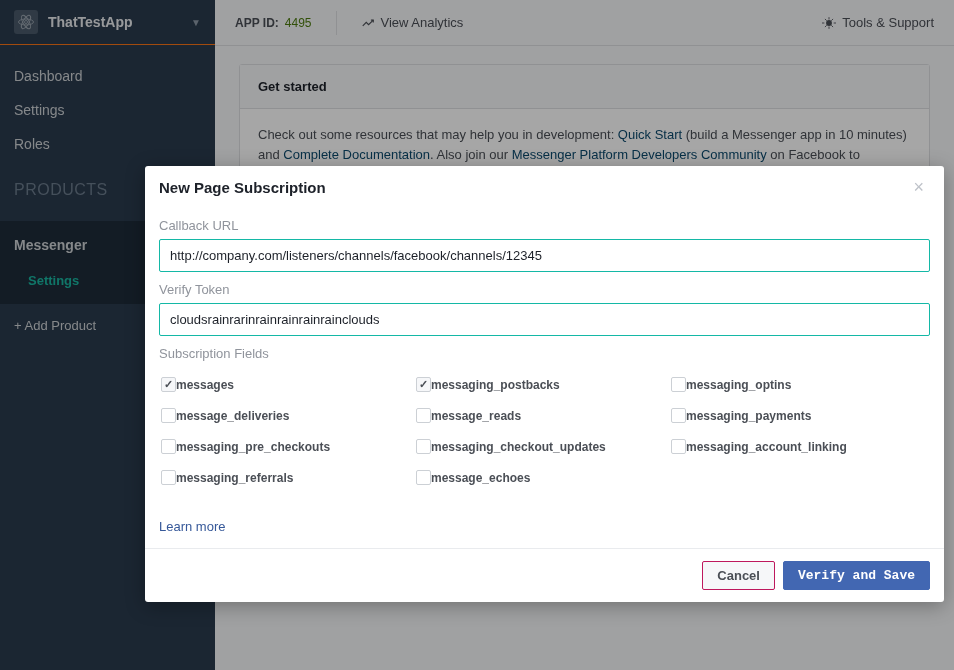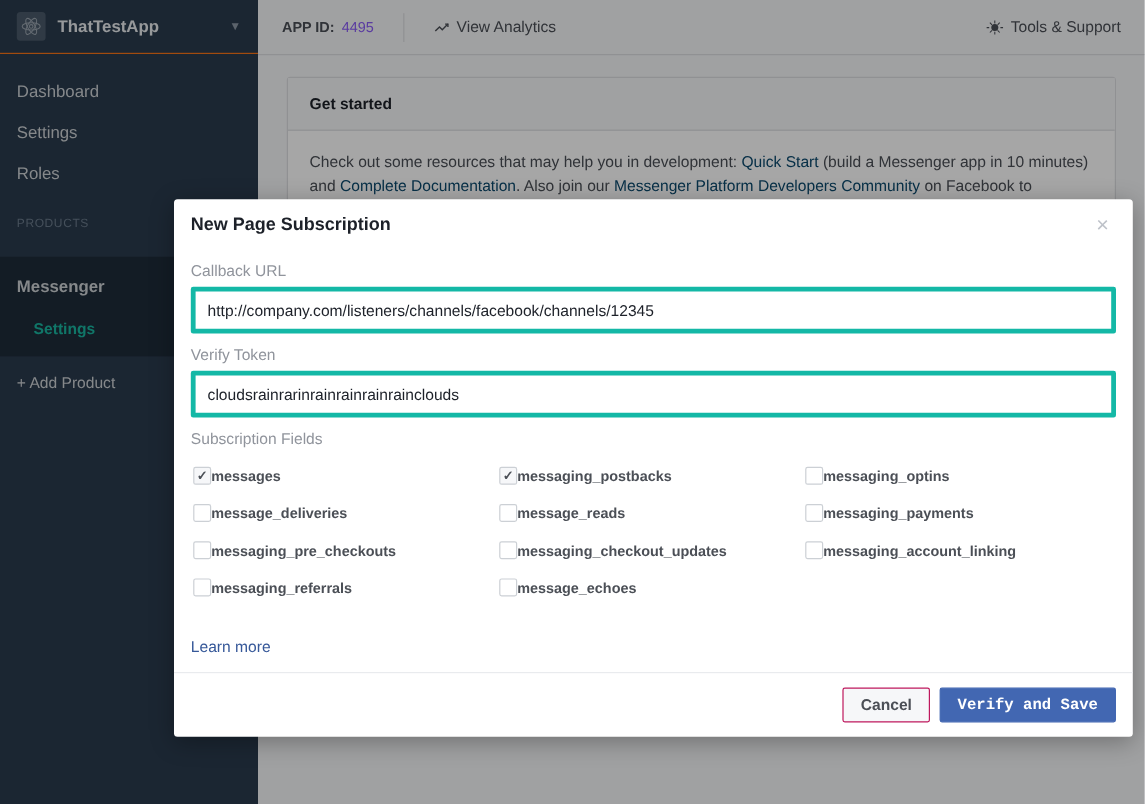--- a/index.html
+++ b/index.html
@@ -6,48 +6,48 @@
     body { font-family: Helvetica, Arial, sans-serif; font-size: 13px; color: #1d2129; background: #f6f7f9; overflow: hidden; }
     .app-wrap { display: flex; width: 954px; height: 670px; position: relative; }
     .sidebar { width: 215px; background: #2a3b4d; color: #fff; flex-shrink: 0; }
     .sidebar-header { display: flex; align-items: center; padding: 10px 14px; border-bottom: 1px solid #f97316; cursor: pointer; }
     .app-icon { width: 24px; height: 24px; background: #4a5a6a; border-radius: 3px; display:flex; align-items:center; justify-content:center; margin-right:10px;}
     .app-icon svg { width:18px; height:18px; }
     .app-name { font-weight: bold; color: #e9ebee; font-size: 14px; flex: 1;}
     .app-caret { color: #8d99a6; font-size: 10px; }
     .nav { padding: 14px 0; }
     .nav-item { padding: 9px 14px; color: #cdd1d5; cursor: pointer; font-size: 14px; }
-    .nav-heading { padding: 20px 14px 8px; color: #6b7b8c; font-size: 10px; letter-spacing: 0.5px; }
+    .nav-heading { padding: 20px 14px 8px; color: #6b7b8c; font-size: 16px; letter-spacing: 0.5px; }
     .nav-sub { background: #1e2c3a; padding: 6px 0; }
     .nav-sub .nav-item { padding: 10px 14px; font-weight: bold; }
     .nav-sub-active { padding: 10px 14px 10px 28px; color: #19b5a0; font-weight: bold; cursor: pointer; }
     .add-product { padding: 14px; color: #cdd1d5; cursor: pointer; font-size: 13px; }
     .main { flex: 1; display: flex; flex-direction: column; }
     .topbar { display: flex; align-items: center; height: 46px; border-bottom: 1px solid #dddfe2; background: #f6f7f9; padding: 0 20px; }
     .appid-label { font-weight: bold; color: #4b4f56; margin-right: 6px; font-size: 12px;}
-    .appid-val { color: #8b5cf6; font-size: 12px;}
+    .appid-val { color: #4d7c0f; font-size: 12px;}
     .topbar-sep { width: 1px; height: 24px; background: #dddfe2; margin: 0 24px; }
     .analytics { display: flex; align-items: center; color: #4b4f56; cursor: pointer; font-size: 13px; }
     .analytics svg { margin-right: 6px; }
     .topbar-spacer { flex: 1; }
     .tools { display: flex; align-items: center; color: #4b4f56; cursor: pointer; font-size: 13px; }
     .tools svg { margin-right: 6px; }
     .content { padding: 18px 24px; }
     .card { border: 1px solid #dddfe2; background: #fff; border-radius: 3px; }
     .card-header { padding: 14px 18px; border-bottom: 1px solid #dddfe2; font-weight: bold; color: #1d2129; background:#f6f7f9;}
     .card-body { padding: 16px 18px; color: #4b4f56; line-height: 1.5; }
     .card-body a { color: #0c4a6e; text-decoration: none; }
     .overlay { position: absolute; inset: 0; background: rgba(0,0,0,0.35); }
     .modal { position: absolute; top: 166px; left: 145px; right: 10px; background: #fff; border-radius: 3px; box-shadow: 0 4px 20px rgba(0,0,0,0.3); display: flex; flex-direction: column; max-height: 490px;}
     .modal-header { padding: 12px 14px; display: flex; align-items: center; }
     .modal-title { font-size: 15px; font-weight: bold; color: #1d2129; flex: 1; }
     .modal-close { color: #bec2c9; font-size: 18px; cursor: pointer; padding: 0 6px; line-height: 1; }
     .modal-body { padding: 0 14px 14px; overflow: auto; }
     .field-label { color: #90949c; margin: 10px 0 6px; font-size: 13px; }
-    .text-input { width: 100%; border: 4px solid #14b8a6; border-radius: 2px; padding: 8px 10px; font-size: 13px; color: #1d2129; outline: none; }
+    .text-input { width: 100%; border: 1px solid #14b8a6; border-radius: 2px; padding: 8px 10px; font-size: 13px; color: #1d2129; outline: none; }
     .fields-grid { display: grid; grid-template-columns: repeat(3, 1fr); gap: 16px 12px; padding: 10px 2px; border-right: 14px solid transparent; }
     .fields-scroll { position: relative; max-height: 200px; overflow-y: scroll; border-right:0; }
     .fields-scroll::-webkit-scrollbar { width: 14px; }
     .fields-scroll::-webkit-scrollbar-track { background: #f1f1f1; }
     .fields-scroll::-webkit-scrollbar-thumb { background: #c1c1c1; }
     .checkbox-item { display: flex; align-items: center; gap: 0; }
     .cb { width: 15px; height: 15px; border: 1px solid #ccd0d5; border-radius: 2px; display: flex; align-items: center; justify-content: center; cursor: pointer; flex-shrink: 0; background:#fff;}
     .cb.checked { background: #f6f7f9; }
     .cb.checked::after { content: "✓"; font-size: 11px; color: #4b4f56; font-weight: bold; }
     .cb-label { color: #4b4f56; font-size: 12px; font-weight: bold; }

